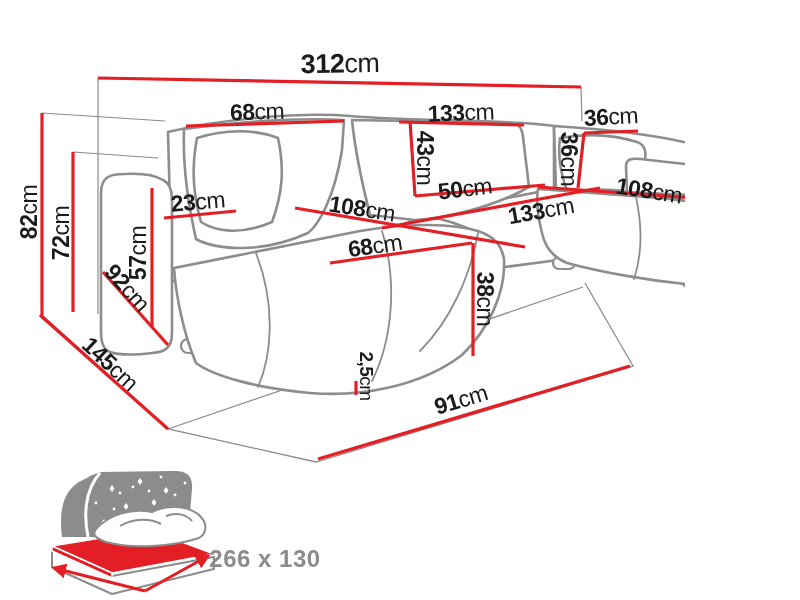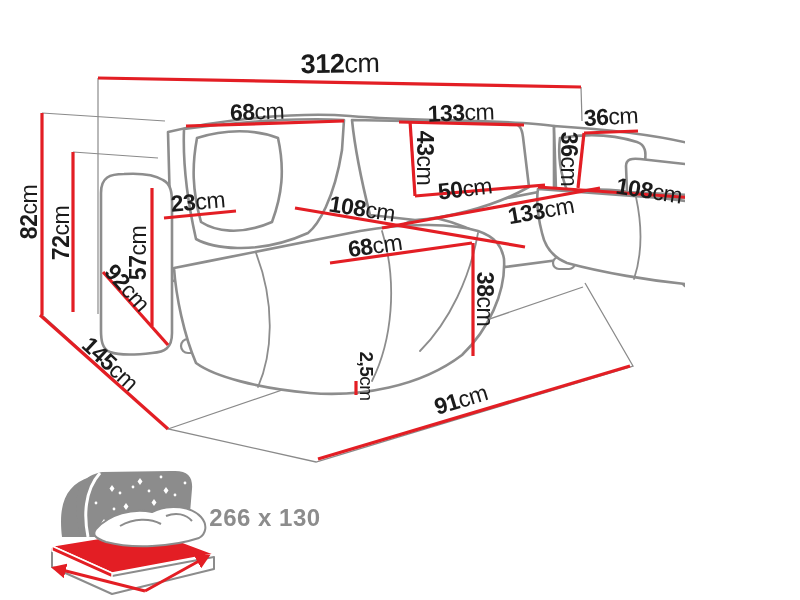--- a/index.html
+++ b/index.html
@@ -175,15 +175,15 @@
 <div class="dim" style="left:198px;top:177px;--rot:-5deg"><b>23</b><span>cm</span></div>
 <div class="dim" style="left:138px;top:228px;--rot:-90deg"><b>57</b><span>cm</span></div>
 <div class="dim" style="left:127px;top:263px;--rot:48deg"><b>92</b><span>cm</span></div>
 <div class="dim" style="left:362px;top:184px;--rot:9deg"><b>108</b><span>cm</span></div>
 <div class="dim" style="left:375px;top:221px;--rot:-8deg"><b>68</b><span>cm</span></div>
 <div class="dim" style="left:484px;top:274px;--rot:90deg"><b>38</b><span>cm</span></div>
 <div class="dim" style="left:110px;top:339px;--rot:43deg"><b>145</b><span>cm</span></div>
 <div class="dim small" style="left:366px;top:351px;--rot:90deg"><b>2,5</b><span>cm</span></div>
 <div class="dim" style="left:461px;top:375px;--rot:-17deg"><b>91</b><span>cm</span></div>
 
-<div class="bed-label" style="left:265px;top:493px">266 x 130</div>
+<div class="bed-label" style="left:265px;top:534px">266 x 130</div>
 
 </div>
 
 </body></html>

